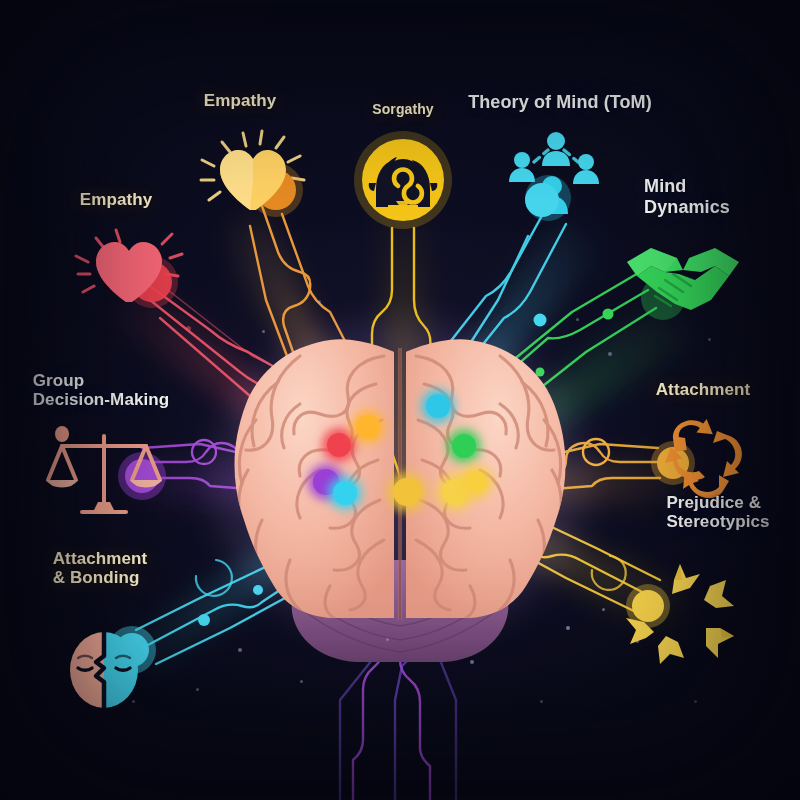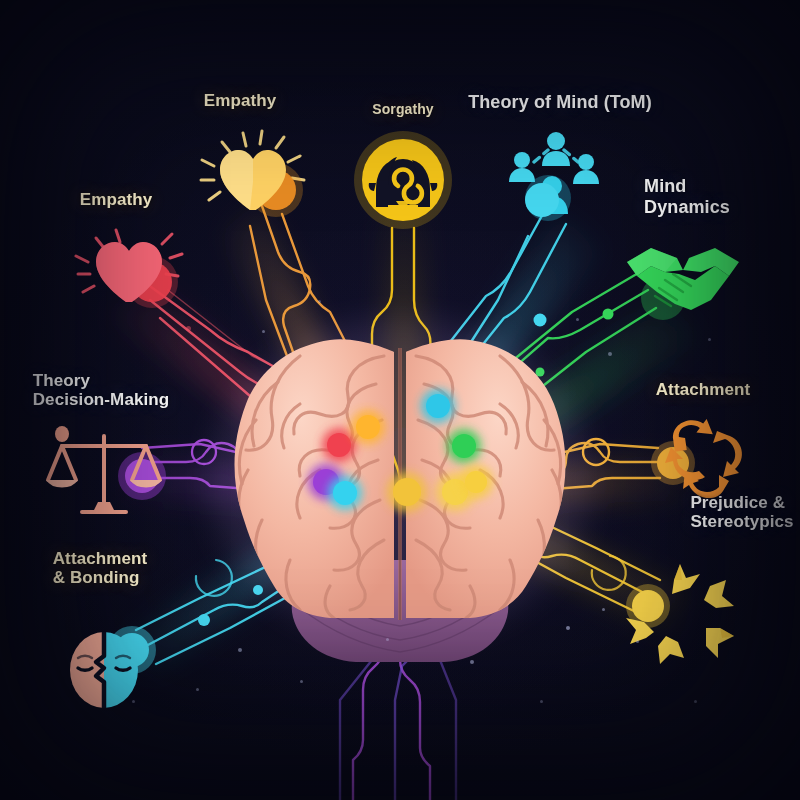--- a/index.html
+++ b/index.html
@@ -462,23 +462,23 @@
     </svg>
   </div>
 
   <div class="label lbl-warm" style="left:116px;top:200px;transform:translate(-50%,-50%);font-size:17px;">Empathy</div>
   <div class="label lbl-warm" style="left:240px;top:101px;transform:translate(-50%,-50%);font-size:17px;">Empathy</div>
   <div class="label lbl-warm" style="left:403px;top:110px;transform:translate(-50%,-50%);font-size:14px;">Sorgathy</div>
   <div class="label lbl-white" style="left:560px;top:102px;transform:translate(-50%,-50%);font-size:18px;">Theory of Mind (ToM)</div>
   <div class="label lbl-white" style="left:687px;top:197px;transform:translate(-50%,-50%);font-size:18px;">Mind
 Dynamics</div>
   <div class="label lbl-warm" style="left:703px;top:390px;transform:translate(-50%,-50%);font-size:17px;">Attachment</div>
-  <div class="label lbl-white" style="left:718px;top:512px;transform:translate(-50%,-50%);font-size:17px;margin-left:24px;">Prejudice &amp;
+  <div class="label lbl-white" style="left:718px;top:512px;transform:translate(-50%,-50%);font-size:17px;">Prejudice &amp;
 Stereotypics</div>
-  <div class="label lbl-white" style="left:101px;top:390px;transform:translate(-50%,-50%);font-size:17px;">Theory
+  <div class="label lbl-white" style="left:101px;top:390px;transform:translate(-50%,-50%);font-size:17px;">Group
 Decision-Making</div>
   <div class="label lbl-warm" style="left:100px;top:568px;transform:translate(-50%,-50%);font-size:17px;">Attachment
 &amp; Bonding</div>
 
   <div class="layer">
     <div class="speck" style="left:566px;top:626px;width:4px;height:4px;opacity:.55;"></div>
     <div class="speck" style="left:602px;top:608px;width:3px;height:3px;opacity:.45;"></div>
     <div class="speck" style="left:636px;top:640px;width:3px;height:3px;opacity:.4;"></div>
     <div class="speck" style="left:470px;top:660px;width:4px;height:4px;opacity:.5;"></div>
     <div class="speck" style="left:300px;top:680px;width:3px;height:3px;opacity:.4;"></div>

